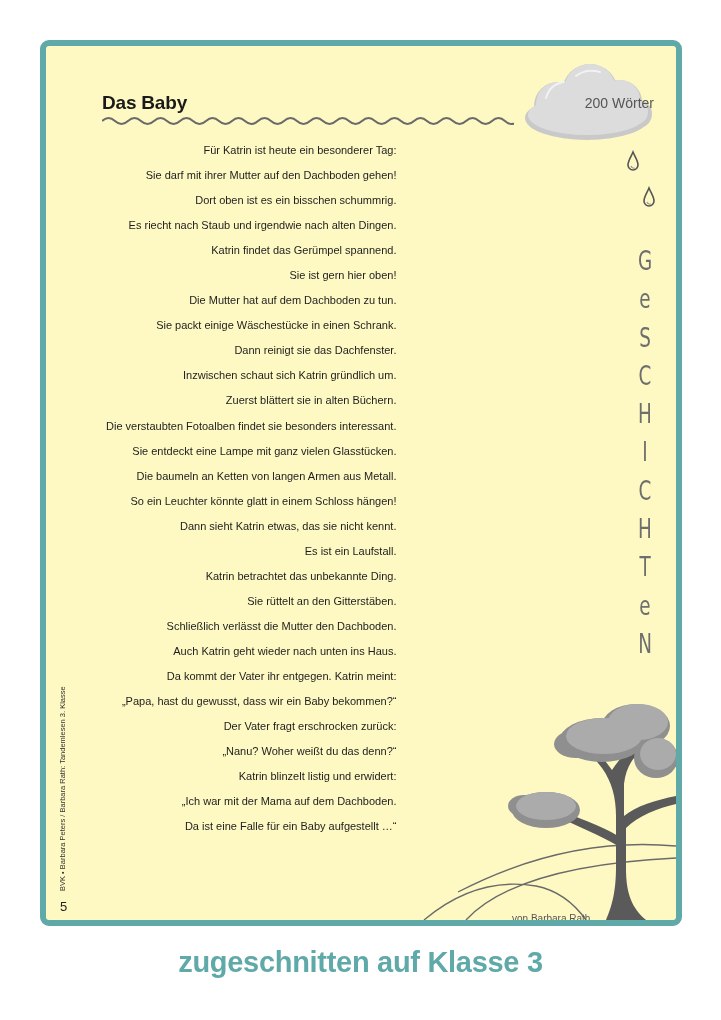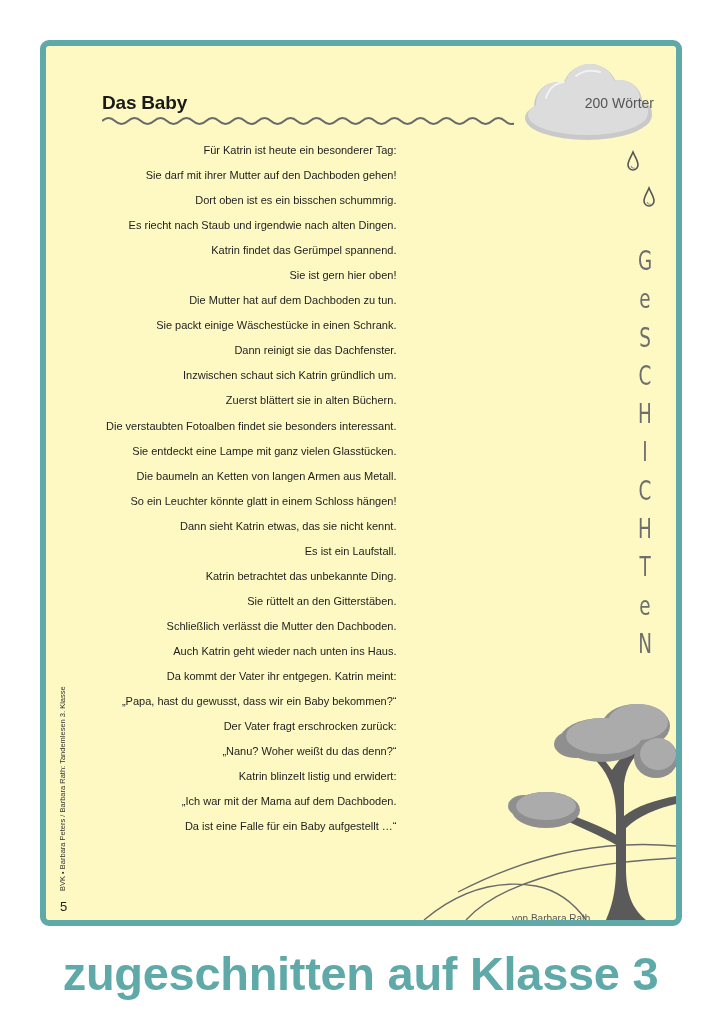--- a/index.html
+++ b/index.html
@@ -28,21 +28,21 @@
                   font-family: "DejaVu Sans", sans-serif; transform: scaleX(0.68); }
 
   .sidebar-credit { position: absolute; left: 12px; top: 845px; transform-origin: 0 0; transform: rotate(-90deg);
                     font-size: 7.5px; color: #333; white-space: nowrap; }
   .page-number { position: absolute; left: 14px; top: 853px; font-size: 13px; color: #222; }
 
   .scene { position: absolute; left: 0; top: 0; }
   .author { position: absolute; left: 466px; top: 861px; font-size: 10px; color: #555; margin-top: 6px; }
 
   .tagline { position: absolute; left: 0; top: 946px; width: 721px; text-align: center;
-             font-size: 47px; font-weight: bold; color: #5fa9a8; letter-spacing: -0.3px; margin: 0; }
+             font-size: 29px; font-weight: bold; color: #5fa9a8; letter-spacing: -0.3px; margin: 0; }
 </style>
 </head>
 <body>
 
 <div class="frame">
 
   <h1 class="title">Das Baby</h1>
 
   <svg class="wave" width="412" height="14" viewBox="0 0 412 14">
     <path d="M0 7 q6.5 -6 13 0 t13 0 t13 0 t13 0 t13 0 t13 0 t13 0 t13 0 t13 0 t13 0 t13 0 t13 0 t13 0 t13 0 t13 0 t13 0 t13 0 t13 0 t13 0 t13 0 t13 0 t13 0 t13 0 t13 0 t13 0 t13 0 t13 0 t13 0 t13 0 t13 0 t13 0 t13 0" fill="none" stroke="#6a6a6a" stroke-width="2"></path>

